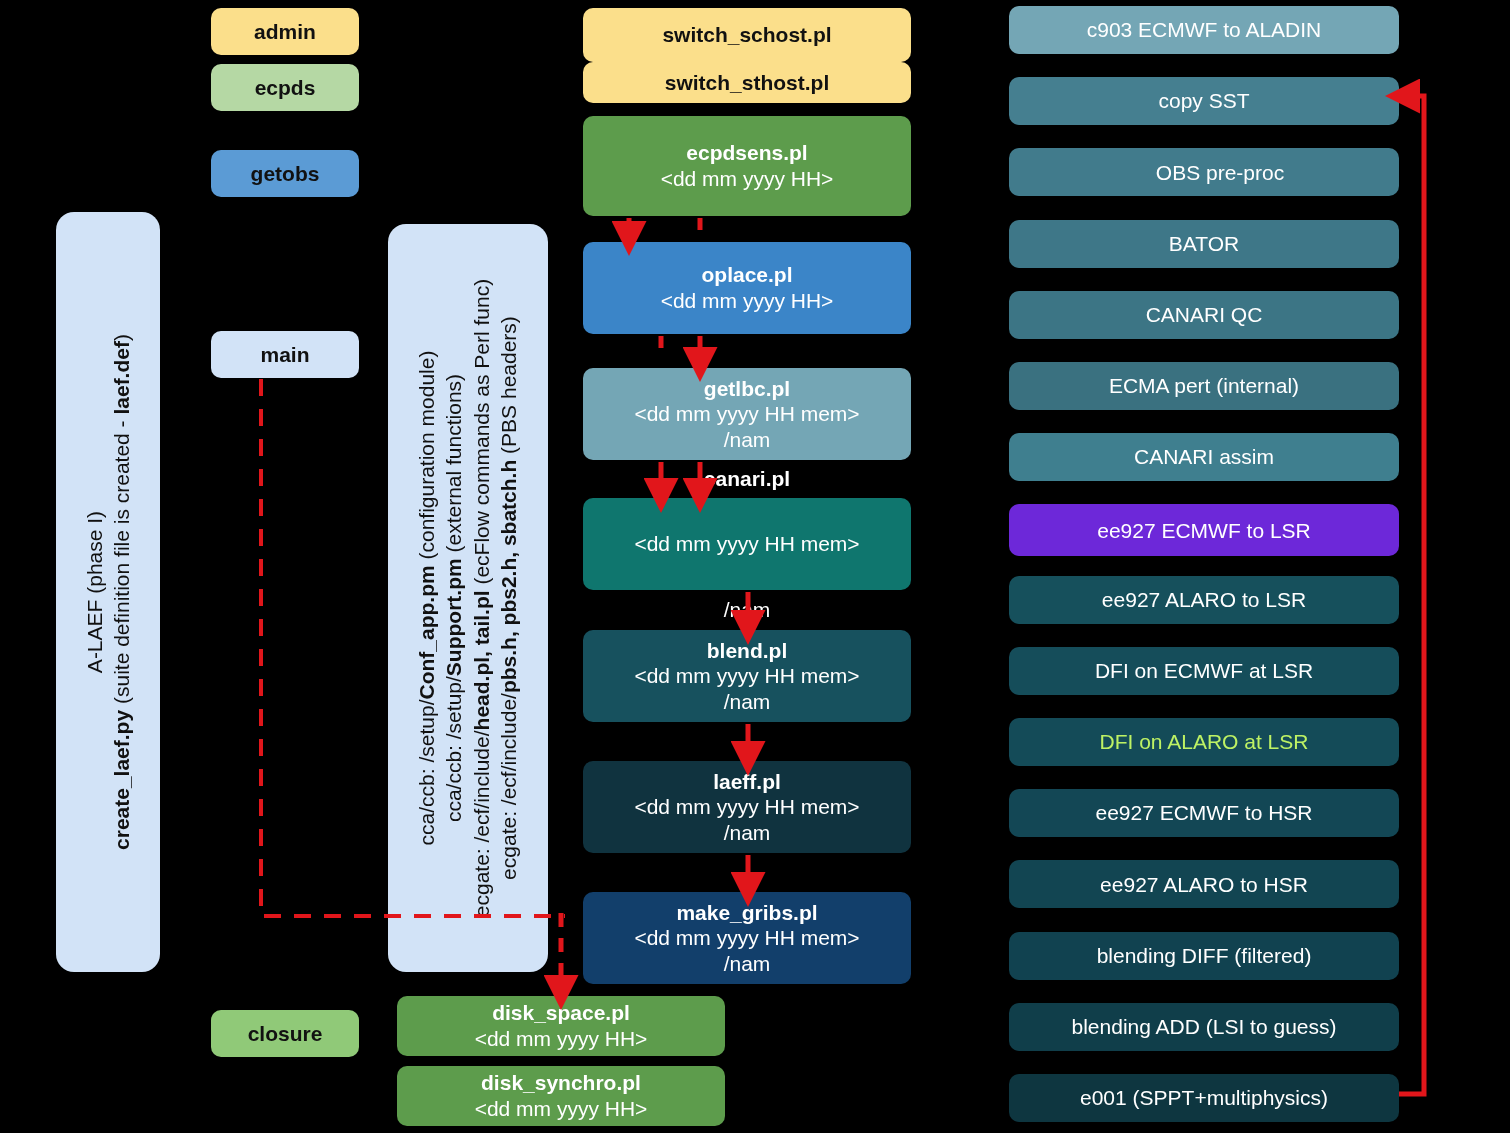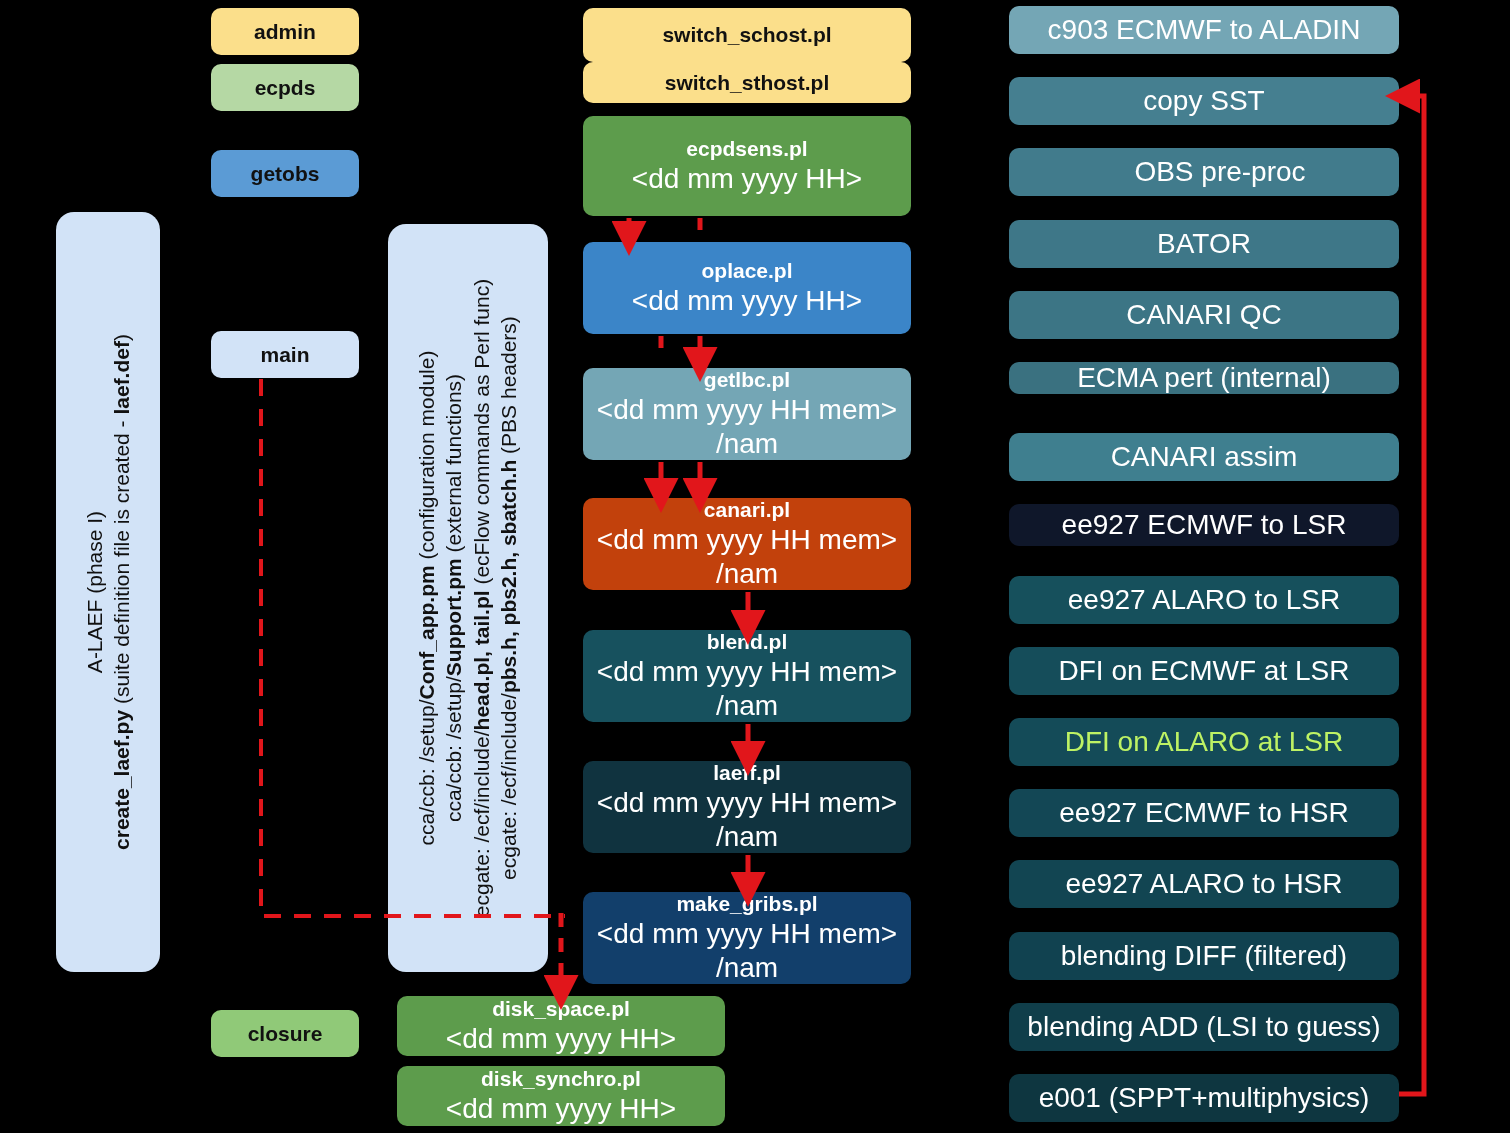--- a/index.html
+++ b/index.html
@@ -24,21 +24,21 @@
     align-items: center;
     justify-content: center;
     text-align: center;
     line-height: 1.22;
   }
   .node .t1 {
     font-weight: bold;
     font-size: 21px;
   }
   .node .t2 {
-    font-size: 28px;
+    font-size: 21px;
     font-weight: normal;
   }
   
   .chip {
     font-weight: bold;
     font-size: 21px;
     color: #111111;
     border-radius: 10px;
   }
   
@@ -122,21 +122,21 @@
       </div>
       <div class="node" style="left: 583px; top: 242px; width: 328px; height: 92px; background: rgb(59, 133, 200); color: rgb(255, 255, 255);">
         <div class="t1">oplace.pl</div>
         <div class="t2">&lt;dd mm yyyy HH&gt;</div>
       </div>
       <div class="node" style="left: 583px; top: 368px; width: 328px; height: 92px; background: rgb(116, 166, 181); color: rgb(255, 255, 255); justify-content: center;">
         <div class="t1">getlbc.pl</div>
         <div class="t2">&lt;dd mm yyyy HH mem&gt;</div>
         <div class="t2">/nam</div>
       </div>
-      <div class="node" style="left: 583px; top: 498px; width: 328px; height: 92px; background: #c2410c; color: rgb(255, 255, 255);">
+      <div class="node" style="left: 583px; top: 498px; width: 328px; height: 92px; background: #0f766e; color: rgb(255, 255, 255); gap: 40px;">
         <div class="t1">canari.pl</div>
         <div class="t2">&lt;dd mm yyyy HH mem&gt;</div>
         <div class="t2">/nam</div>
       </div>
       <div class="node" style="left: 583px; top: 630px; width: 328px; height: 92px; background: rgb(23, 81, 94); color: rgb(255, 255, 255);">
         <div class="t1">blend.pl</div>
         <div class="t2">&lt;dd mm yyyy HH mem&gt;</div>
         <div class="t2">/nam</div>
       </div>
       <div class="node" style="left: 583px; top: 761px; width: 328px; height: 92px; background: rgb(16, 51, 63); color: rgb(255, 255, 255);">
@@ -168,27 +168,27 @@
       </div>
       <div class="node" style="left: 1009px; top: 148.4px; width: 390px; height: 48px; background: rgb(65, 123, 140); color: rgb(255, 255, 255); padding-left: 32px;">
         <div class="t2">OBS pre-proc</div>
       </div>
       <div class="node" style="left: 1009px; top: 219.6px; width: 390px; height: 48px; background: rgb(62, 119, 136); color: rgb(255, 255, 255);">
         <div class="t2">BATOR</div>
       </div>
       <div class="node" style="left: 1009px; top: 290.8px; width: 390px; height: 48px; background: rgb(60, 117, 133); color: rgb(255, 255, 255);">
         <div class="t2">CANARI QC</div>
       </div>
-      <div class="node" style="left: 1009px; top: 362px; width: 390px; height: 32px; background: rgb(58, 113, 128); color: rgb(255, 255, 255); align-items: center;">
+      <div class="node" style="left: 1009px; top: 362px; width: 390px; height: 48px; background: rgb(58, 113, 128); color: rgb(255, 255, 255); align-items: center;">
         <div class="t2">ECMA pert (internal)</div>
       </div>
       <div class="node" style="left: 1009px; top: 433.2px; width: 390px; height: 48px; background: rgb(63, 127, 143); color: rgb(255, 255, 255);">
         <div class="t2">CANARI assim</div>
       </div>
-      <div class="node" style="left: 1009px; top: 504.4px; width: 390px; height: 42px; background: #0f172a; color: rgb(255, 255, 255); text-align: right;">
+      <div class="node" style="left: 1009px; top: 504.4px; width: 390px; height: 52px; background: #6d28d9; color: rgb(255, 255, 255); text-align: right;">
         <div class="t2">ee927 ECMWF to LSR</div>
       </div>
       <div class="node" style="left: 1009px; top: 575.6px; width: 390px; height: 48px; background: rgb(22, 80, 92); color: rgb(255, 255, 255);">
         <div class="t2">ee927 ALARO to LSR</div>
       </div>
       <div class="node" style="left: 1009px; top: 646.8px; width: 390px; height: 48px; background: rgb(21, 77, 90); color: rgb(255, 255, 255);">
         <div class="t2">DFI on ECMWF at LSR</div>
       </div>
       <div class="node" style="left: 1009px; top: 718px; width: 390px; height: 48px; background: rgb(20, 75, 88); color: #bef264;">
         <div class="t2">DFI on ALARO at LSR</div>

